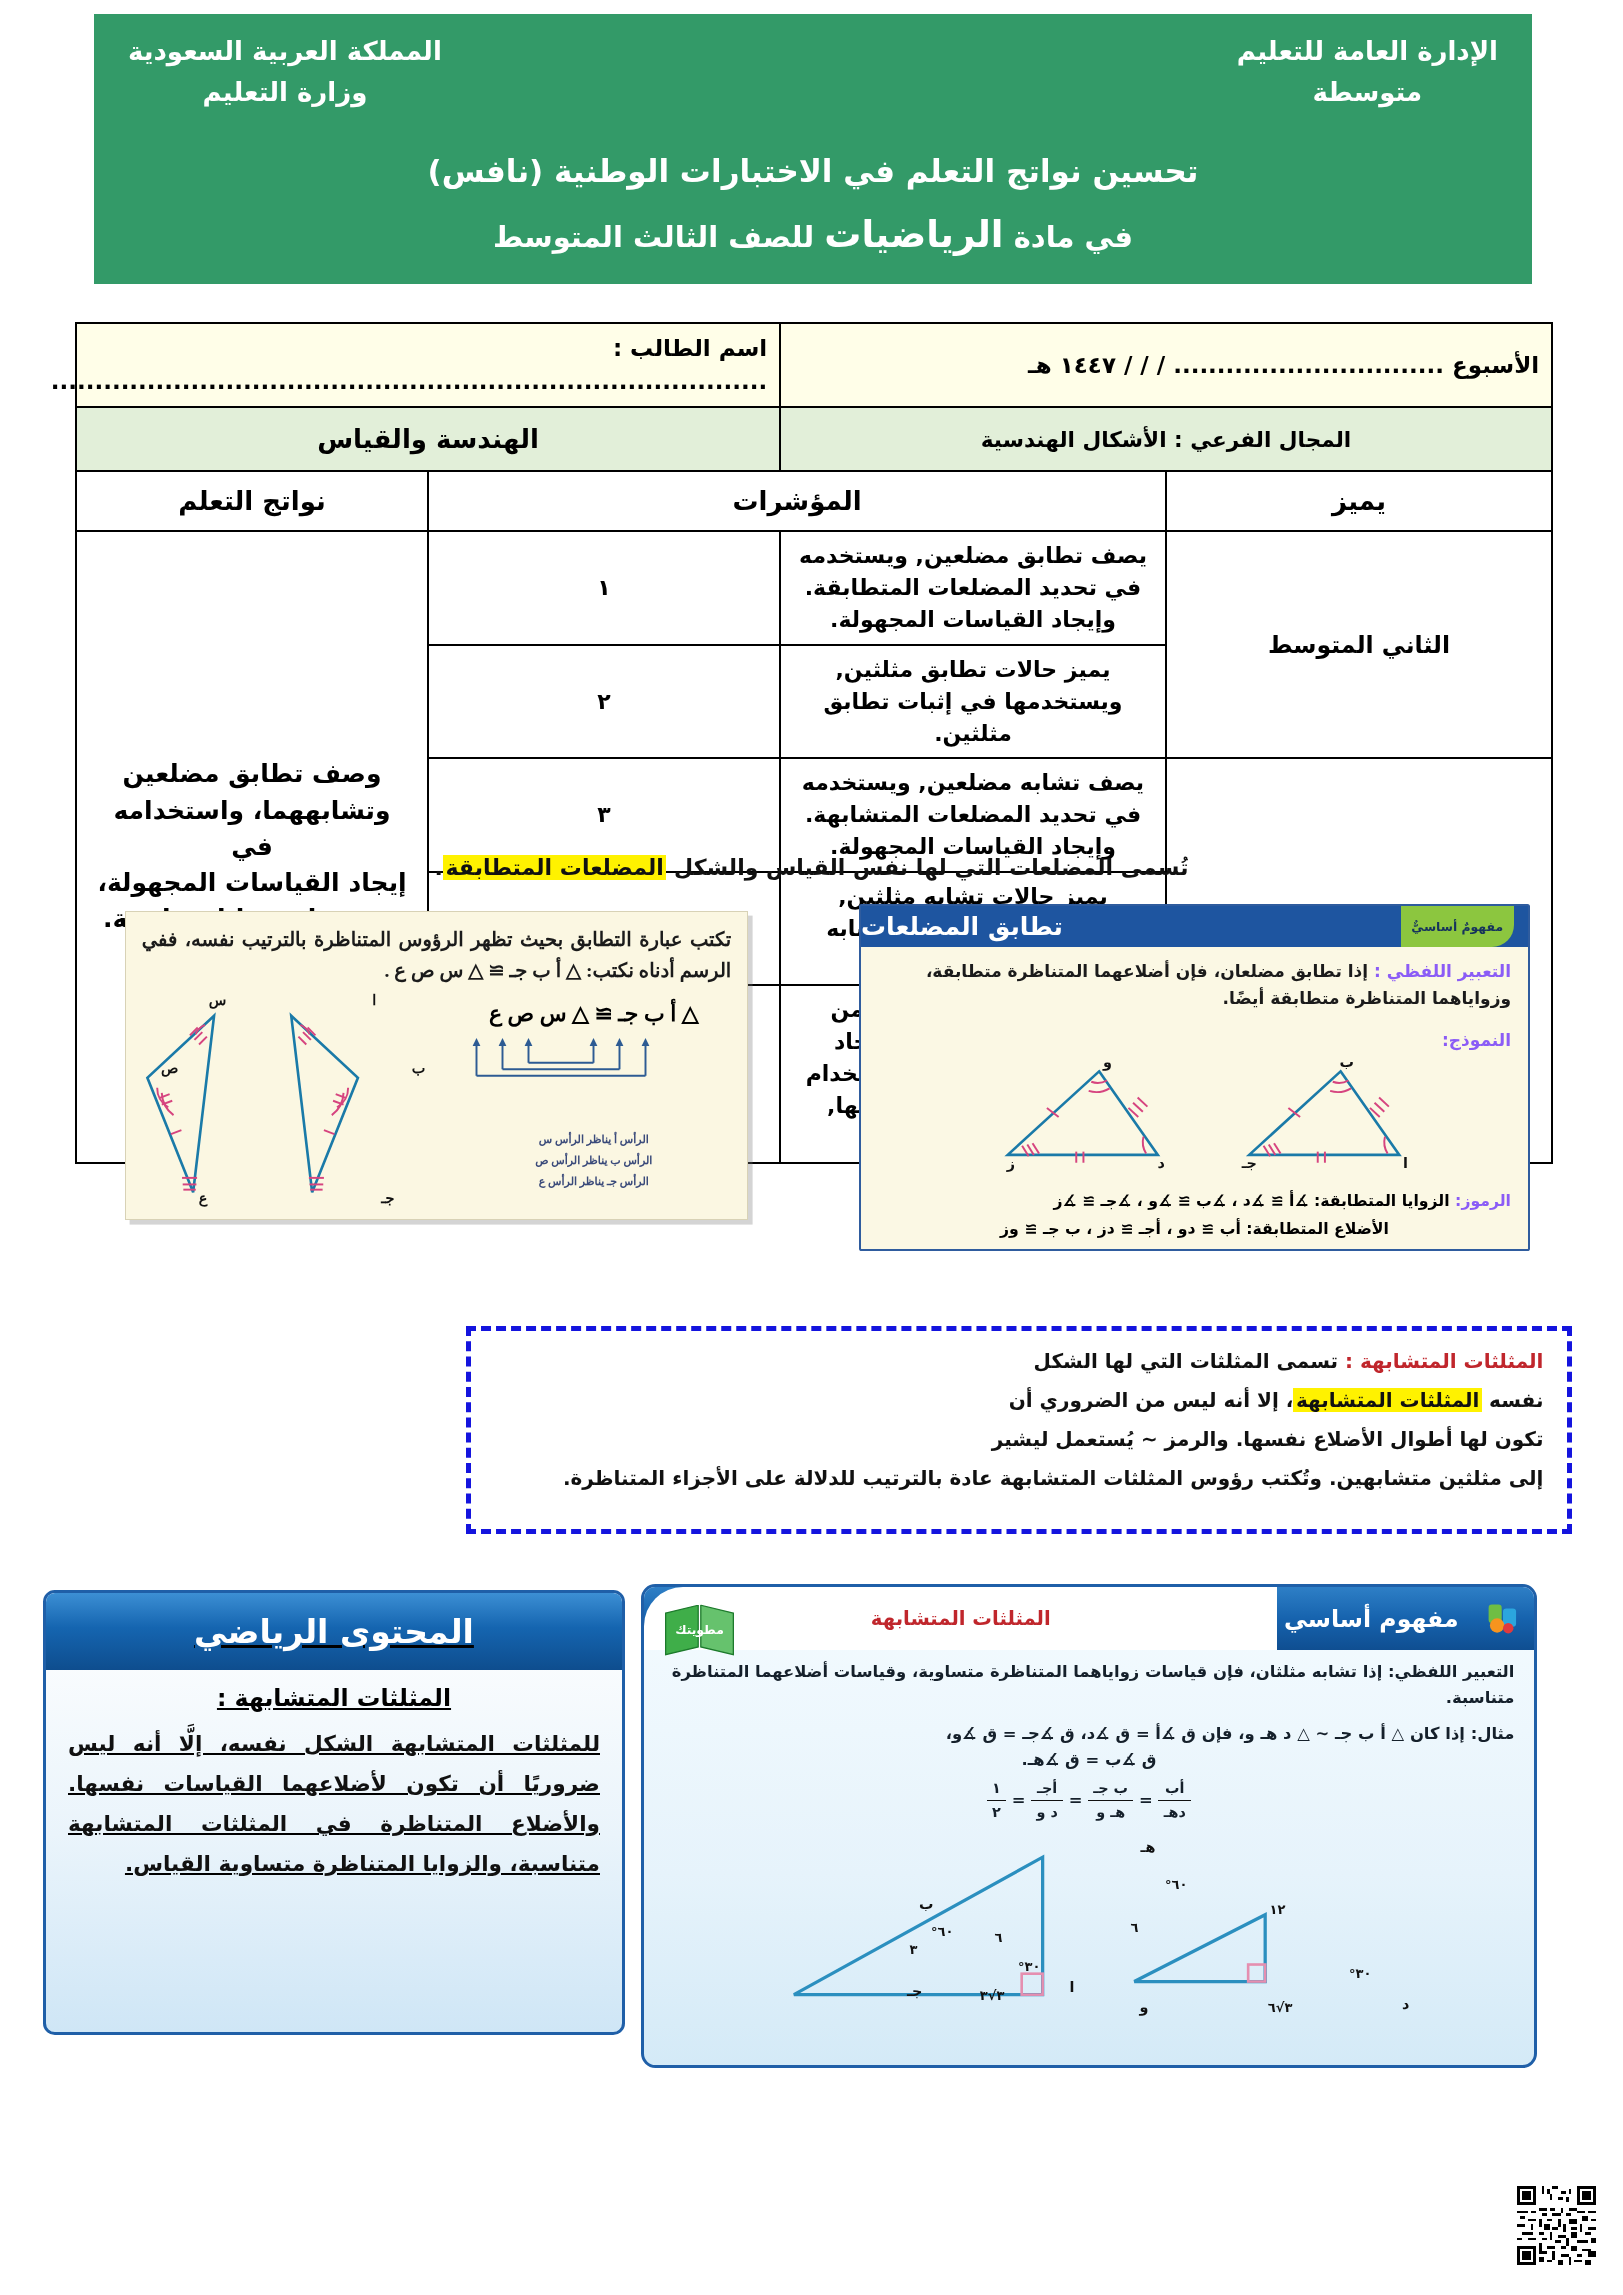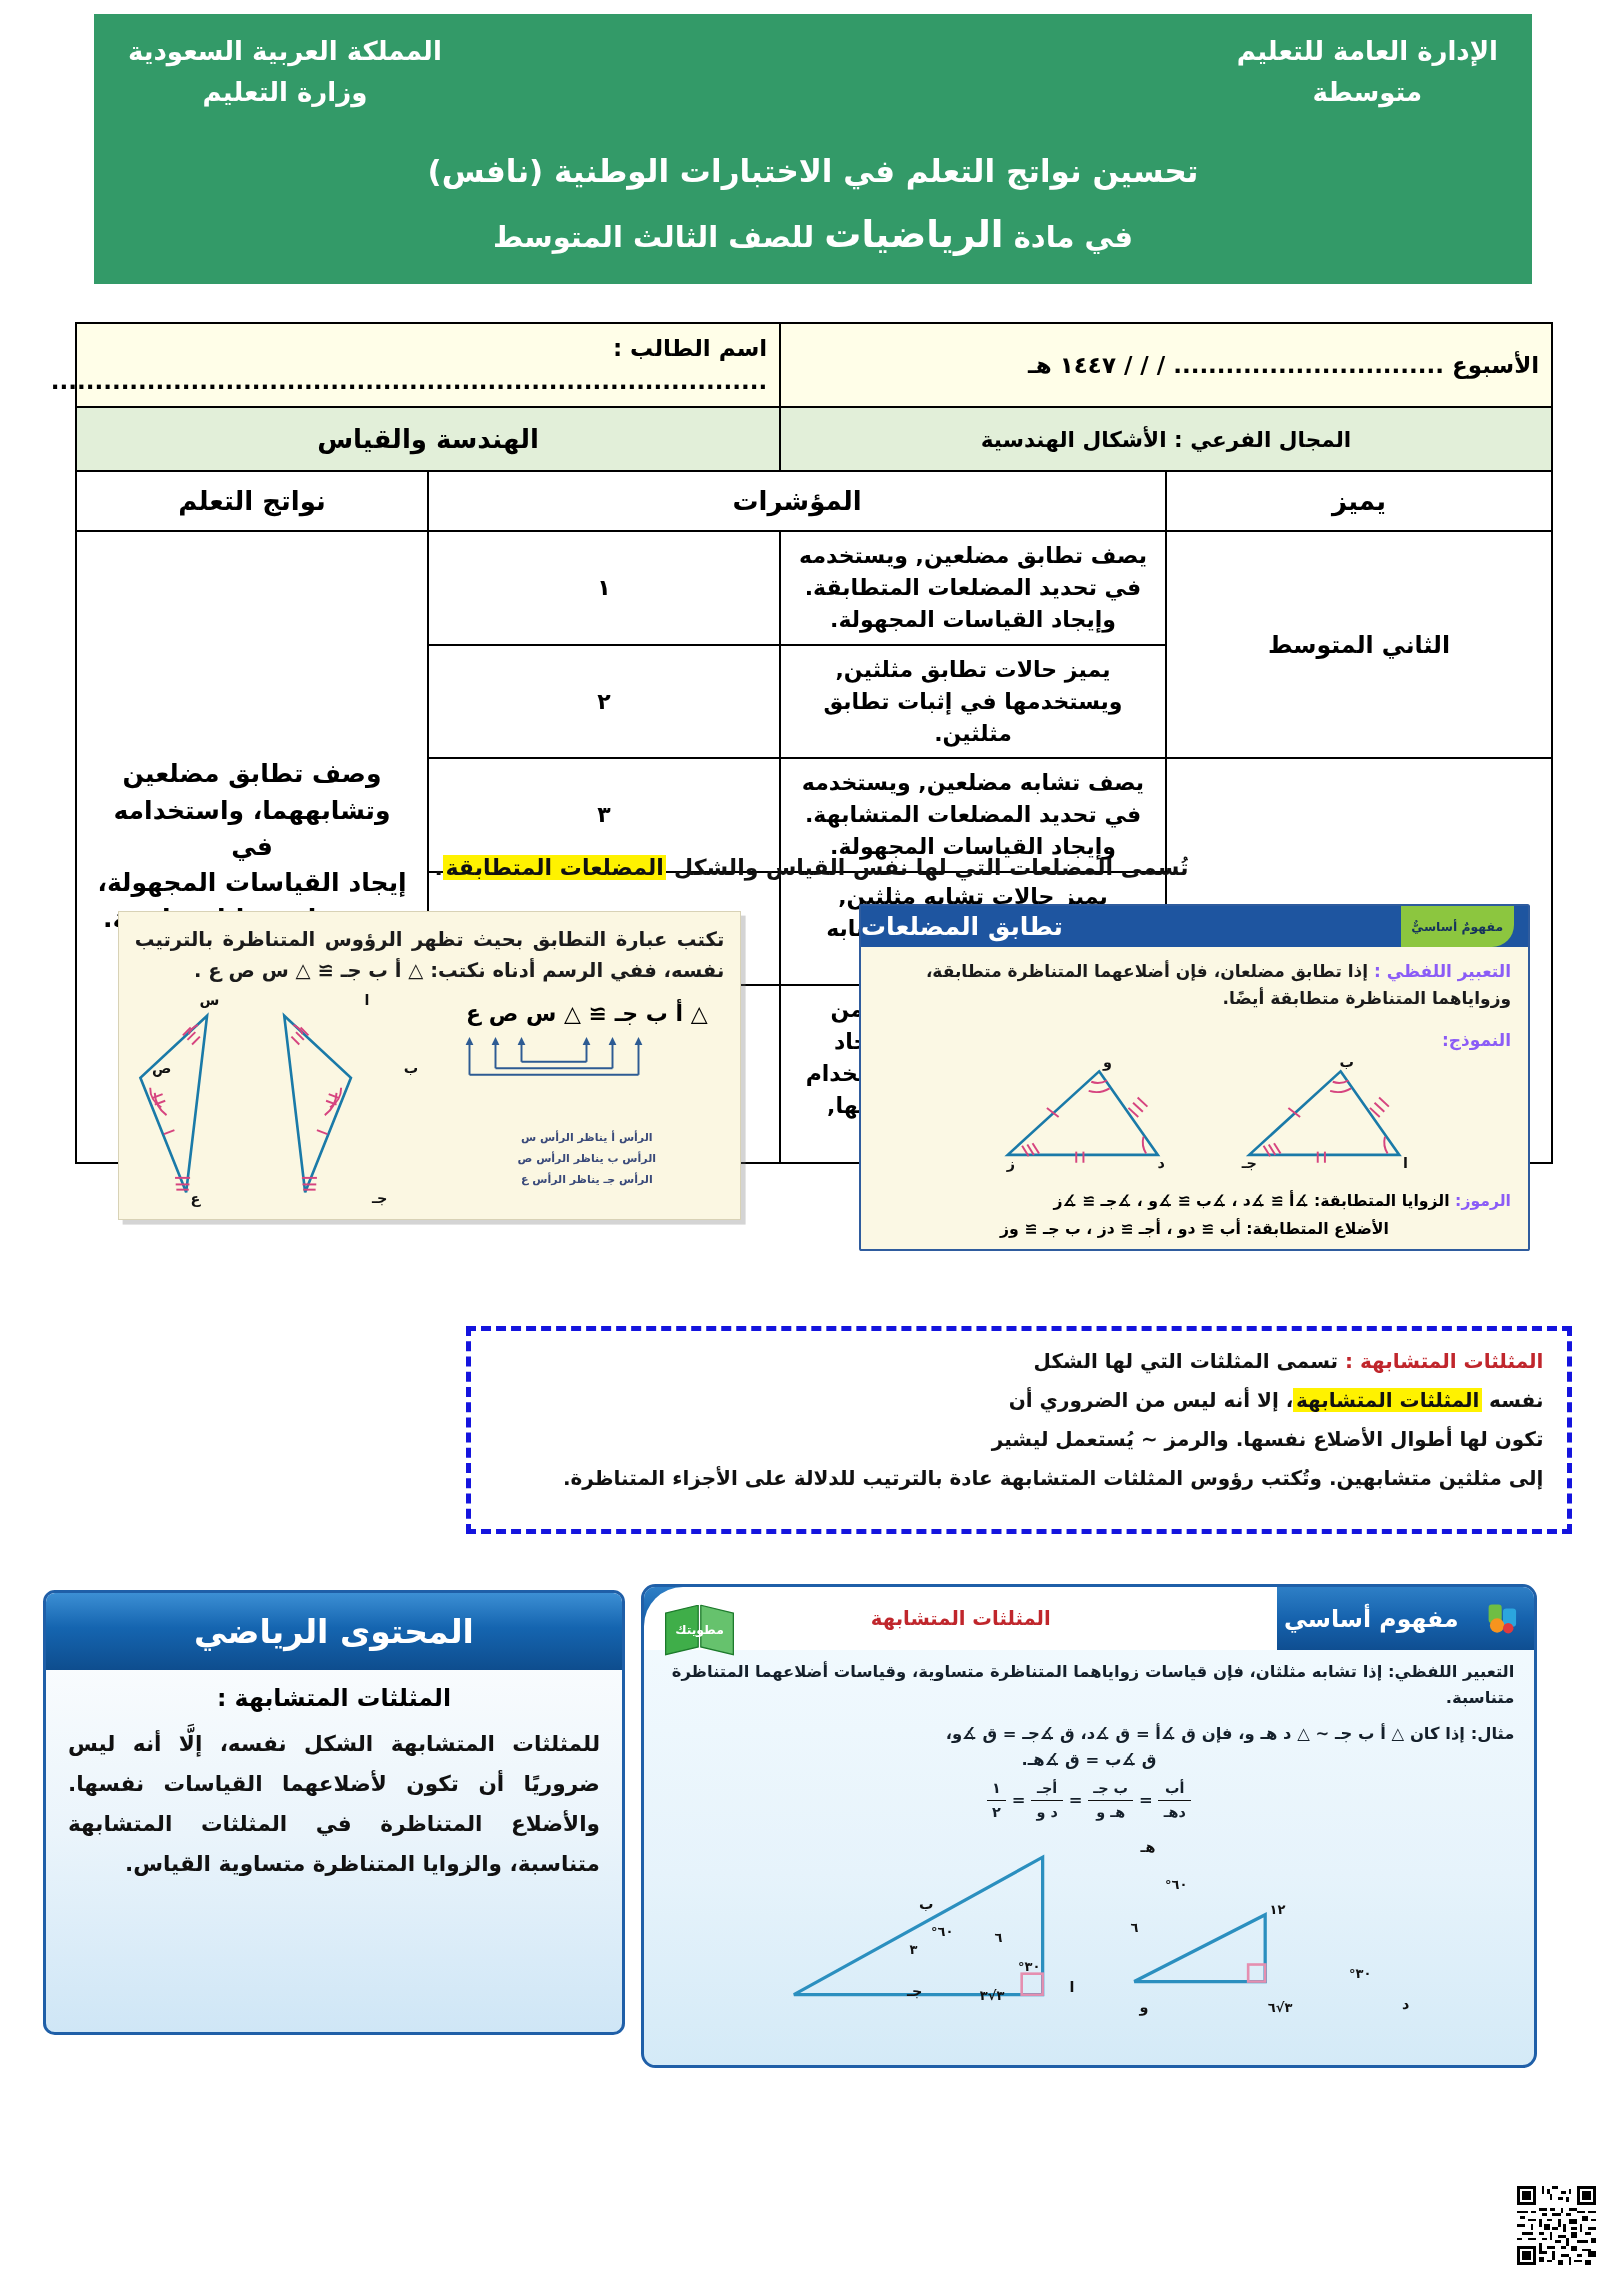--- a/index.html
+++ b/index.html
@@ -58,24 +58,25 @@
 
   
   .caption-line {
     position:absolute; left:0; top:855px; width:1623px;
     text-align:center; font-size: 22px; font-weight:700; color:#111;
   }
   .hl-yellow { background:#FFF200; padding:0 2.6px; }
 
   
   .panel-left {
-    position:absolute; left:118px; top:911px; width:623px; height:309px;
+    position:absolute; left:125px; top:911px; width:623px; height:309px;
     background:#FBF7E2; border:1.3px solid #D8D2B6;
     box-shadow: 4.6px 4.6px 0 rgba(120,120,120,.32);
     padding: 11.8px 15.7px;
+    font-family: Liberation Serif, serif;
   }
   .panel-left p { margin:0; font-size:19.6px; line-height:1.6; font-weight:700; color:#1b1b1b; text-align:justify;}
   .pl-body { display:flex; margin-top:9.2px; }
   .pl-fig { flex: 1 1 auto; position:relative; height:216px; }
   .pl-notes { width: 281px; position:relative; }
   .pl-eq { font-size:22px; font-weight:800; text-align:center; margin-top:5.2px; }
   .pl-small { font-size:11px; color:#3a4a7a; line-height:1.9; text-align:center; margin-top:48px; font-weight:600;}
 
   
   .card-congruent {
@@ -108,20 +109,21 @@
   }
   .dashed-box p { margin:0; font-size:20px; line-height:1.95; font-weight:700; color:#111; text-align:justify; }
   .dash-key { color:#C0262C; font-weight:800; }
 
   
   .card-content {
     position:absolute; left:43px; top:1590px; width:582px; height:445px;
     border:3.3px solid #1F5FA8; border-radius:11.8px;
     background: linear-gradient(180deg,#ffffff 0%, #EAF4FB 55%, #CFE6F6 100%);
     overflow:hidden;
+    text-decoration:underline;
   }
   .cctn-bar {
     height:77px;
     background: linear-gradient(180deg,#3C8FD4 0%, #1565B0 45%, #0E4D8E 100%);
     color:#fff; display:flex; align-items:center; justify-content:center;
     border-radius:7.9px 7.9px 0 0;
   }
   .cctn-bar span { font-size:33px; font-weight:800; letter-spacing:0.3px; }
   .cctn-body { padding: 14.4px 22px; }
   .cctn-h { font-size:23.6px; font-weight:800; text-align:center; margin-bottom:11.8px; }

